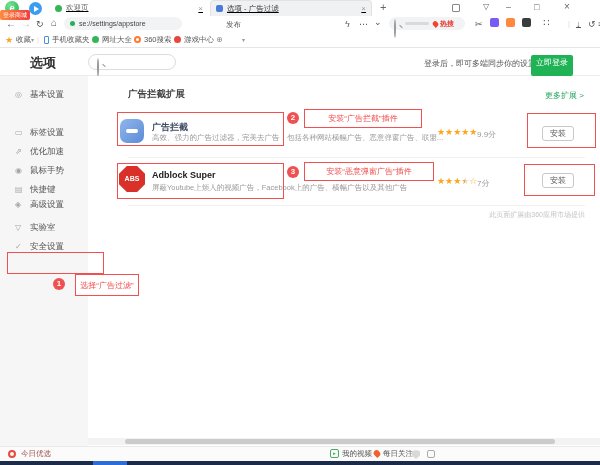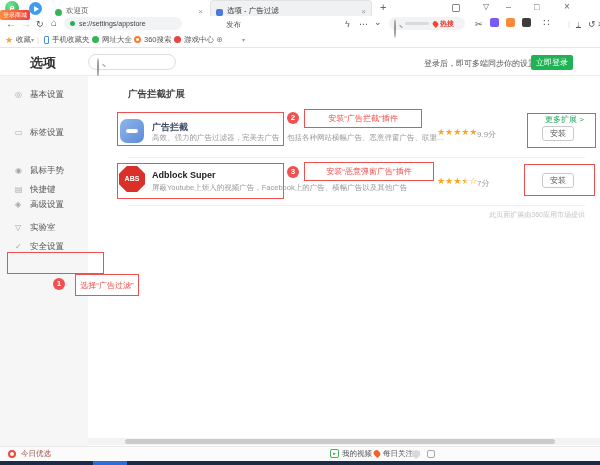--- a/index.html
+++ b/index.html
@@ -4,21 +4,21 @@
 <style>
   * { margin:0; padding:0; box-sizing:border-box; font-family:"Liberation Sans","DejaVu Sans",sans-serif; }
   html,body { background:#888; }
   .screen { position:relative; width:600px; height:465px; background:#fff; overflow:hidden; margin:0 auto; }
   .ab { position:absolute; }
   
   .logo { width:14px; height:14px; border-radius:50%; background:radial-gradient(circle at 35% 30%, #74e391, #1fb14c); color:#fff; font-weight:bold; font-style:italic; font-size:9px; text-align:center; line-height:14px; }
   .promo { height:10px; padding:0 3px; background:linear-gradient(90deg,#ff8a3c,#f23d3d); color:#fff; font-size:6px; line-height:10px; border-radius:2px; z-index:6; white-space:nowrap; }
   .avatar { width:13px; height:13px; border-radius:50%; background:#3b9cf0; }
   .avatar i { display:block; width:0; height:0; border-top:3px solid transparent; border-bottom:3px solid transparent; border-left:5px solid #fff; margin:3.5px 0 0 4.5px; }
-  .tab { height:16px; display:flex; align-items:flex-end; padding:0 5px; }
+  .tab { height:16px; display:flex; align-items:center; padding:0 5px;text-decoration:underline; }
   .tab .fav { width:7px; height:7px; margin-right:4px; flex:none; }
   .tab .lbl { flex:1; font-size:7.5px; color:#666; white-space:nowrap; overflow:hidden; }
   .tab .cls { font-size:8px; color:#999; margin-left:4px; }
   .tab.active { background:#f0f1f3; border:1px solid #e2e2e2; border-bottom:none; border-radius:4px 4px 0 0; }
   .tab.active .lbl { color:#333; }
   .winbtn { font-size:9px; color:#666; line-height:14px; }
   .sqico { width:8px; height:8px; border:1px solid #888; border-radius:1px; }
   
   .navg { font-size:10px; color:#555; line-height:14px; }
   .pill { background:#f2f3f4; border-radius:7px; }
@@ -30,21 +30,21 @@
   .flame { width:5px; height:6px; background:#f0452f; border-radius:50% 50% 50% 0; transform:rotate(-45deg); }
   .hotlbl { font-size:7px; font-weight:bold; color:#e6392e; line-height:13px; }
   .csq { width:9px; height:9px; border-radius:2px; }
   
   .bm { font-size:7.5px; color:#555; line-height:16px; white-space:nowrap; }
   .bmico { border-radius:50%; }
   
   .ptitle { font-size:13px; font-weight:bold; color:#333; }
   .hsearch { width:88px; height:16px; border:1px solid #ddd; border-radius:9px; background:#fff; }
   .hint { font-size:8px; color:#555; }
-  .loginbtn { width:42px; height:15px; background:#1fb356; border-radius:2px; color:#fff; font-size:8px; text-align:center; line-height:15px; }
+  .loginbtn { width:42px; height:21px; background:#1fb356; border-radius:2px; color:#fff; font-size:8px; text-align:center; line-height:15px; }
   
   .sidebar { left:0; top:76px; width:88px; height:371px; background:#f6f6f6; }
   .sit { position:absolute; left:0; width:88px; height:19px; line-height:19px; padding-left:15px; white-space:nowrap; }
   .sit .si { display:inline-block; width:11px; font-size:8px; color:#a5a5a5; }
   .sit .sl { font-size:8.5px; color:#555; margin-left:4px; }
   .sit.sel { background:#1fb356; }
   .sit.sel .si, .sit.sel .sl { color:#fff; }
   
   .content { left:88px; top:76px; width:512px; height:371px; background:#fff; }
   .chead { font-size:9.5px; font-weight:bold; color:#444; }
@@ -159,30 +159,31 @@
   <div class="ab ptitle" style="left:30px;top:54px;">选项</div>
   <div class="ab hsearch" style="left:88px;top:54px;">
     <span class="ab mag" style="left:8px;top:4px;"><i></i></span>
   </div>
   <div class="ab hint" style="left:424px;top:58px;">登录后，即可多端同步你的设置</div>
   <div class="ab loginbtn" style="left:531px;top:55px;">立即登录</div>
 
   <div class="ab sidebar">
     <div class="sit" style="top:6px;"><span class="si">◎</span><span class="sl">基本设置</span></div>
     <div class="sit" style="top:44px;"><span class="si">▭</span><span class="sl">标签设置</span></div>
+    <div class="sit" style="top:63px;"><span class="si">⇗</span><span class="sl">优化加速</span></div>
     <div class="sit" style="top:82px;"><span class="si">◉</span><span class="sl">鼠标手势</span></div>
     <div class="sit" style="top:101px;"><span class="si">▤</span><span class="sl">快捷键</span></div>
     <div class="sit" style="top:116px;"><span class="si">◈</span><span class="sl">高级设置</span></div>
     <div class="sit" style="top:139px;"><span class="si">▽</span><span class="sl">实验室</span></div>
     <div class="sit" style="top:158px;"><span class="si">✓</span><span class="sl">安全设置</span></div>
   </div>
 
   <div class="ab content">
     <div class="ab chead" style="left:40px;top:12px;">广告拦截扩展</div>
-    <div class="ab morelink" style="left:457px;top:14px;margin-top:24px;">更多扩展 &gt;</div>
+    <div class="ab morelink" style="left:457px;top:14px;">更多扩展 &gt;</div>
 
     <div class="ab extico1" style="left:32px;top:43px;">
         <i></i>
       </div>
     <div class="ab ename" style="left:64px;top:45px;">广告拦截</div>
     <div class="ab edesc" style="left:64px;top:57px;">高效、强力的广告过滤器，完美去广告，包括各种网站横幅广告、恶意弹窗广告、联盟...</div>
     <div class="ab stars" style="left:349px;top:51px;"><span>★★★★★</span><span class="sh"></span><span></span></div>
     <div class="ab score" style="left:389px;top:53px;">9.9分</div>
     <div class="ab instbtn" style="left:454px;top:50px;">安装</div>
     <div class="ab hr" style="left:40px;top:81px;width:457px;"></div>

